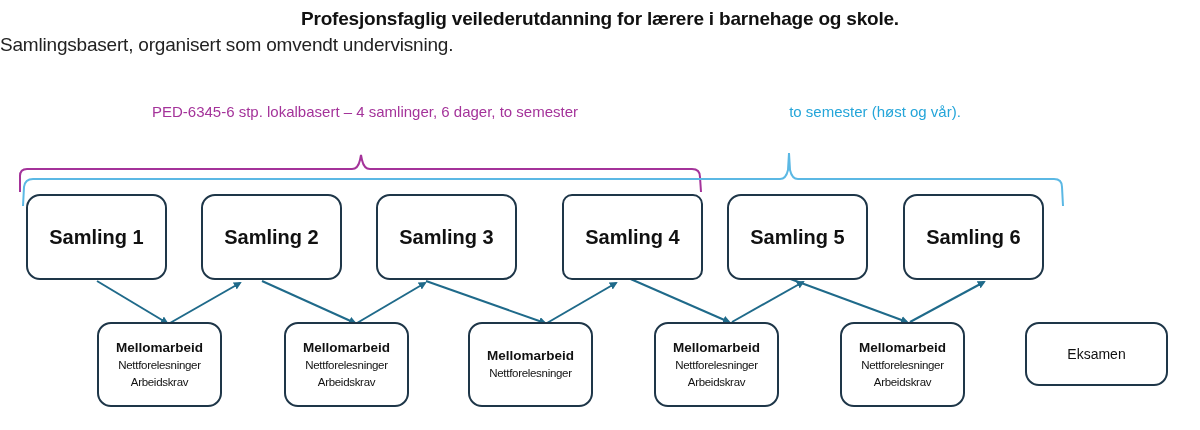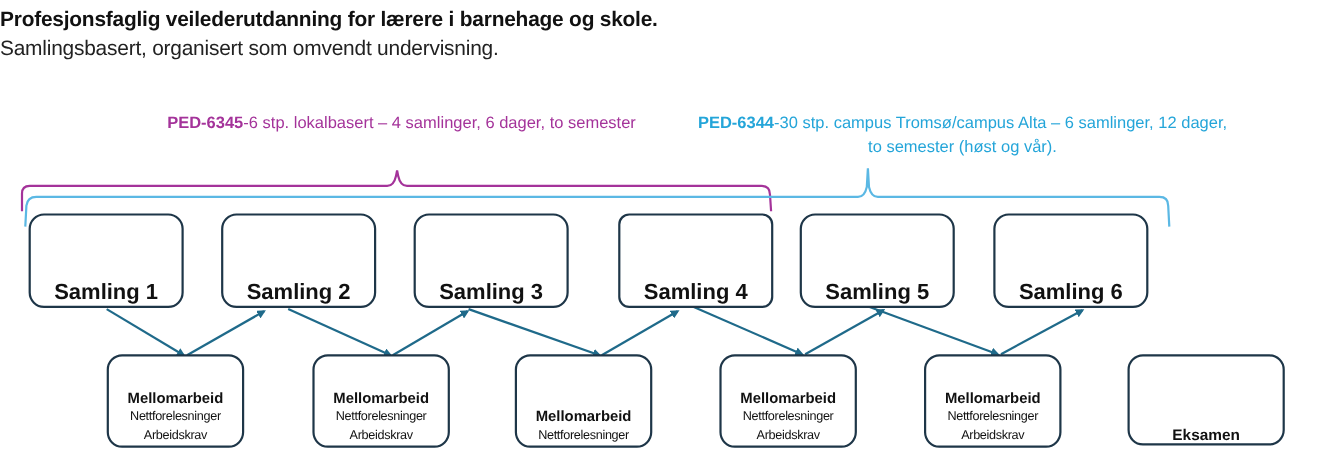--- a/index.html
+++ b/index.html
@@ -1,46 +1,45 @@
 <!DOCTYPE html>
 <html><head>
 <meta charset="utf-8">
 <style>
   html, body { margin:0; padding:0; background:#ffffff; }
   body { width:1200px; height:430px; position:relative; overflow:hidden;
          font-family:"Liberation Sans", sans-serif; color:#111; }
-  .title { position:absolute; left:0; width:1200px; top:8px;
+  .title { position:absolute; left:0; width:1200px; text-align:center; top:8px;
            font-size:19px; font-weight:bold; letter-spacing:-0.2px; }
   .subtitle { position:absolute; left:0; width:1200px; top:34px;
            font-size:19px; color:#222; letter-spacing:-0.2px; }
   .course { position:absolute; text-align:center; font-size:15px; line-height:22px; }
-  .course b { font-weight:bold; }
+  .course b { font-weight:normal; }
   .c1 { left:20px; width:690px; top:101px; color:#A4339A; }
   .c2 { left:580px; width:590px; top:101px; color:#24A5D9; }
   svg.lines { position:absolute; left:0; top:0; }
   .box { position:absolute; box-sizing:border-box; border:2px solid #1e3648;
          border-radius:14px; background:#fff; display:flex; flex-direction:column;
-         align-items:center; justify-content:flex-end; text-align:center; }
+         align-items:center; justify-content:center; text-align:center; }
   .samling { width:141px; height:86px; top:194px; font-size:20px; font-weight:bold; color:#111; }
   .mellom { width:125px; height:85px; top:322px; }
   .mellom .h { font-size:13.5px; font-weight:bold; line-height:18px; color:#111; }
   .mellom .s { font-size:11.5px; line-height:17px; color:#111; letter-spacing:-0.3px; }
-  .eks { left:1025px; top:322px; width:143px; height:83px; font-size:14px; font-weight:bold; }
+  .eks { left:1025px; top:322px; width:143px; height:64px; font-size:14px; font-weight:normal; }
 </style>
 </head>
 <body>
 
 <div class="title">Profesjonsfaglig veilederutdanning for lærere i barnehage og skole.</div>
 <div class="subtitle">Samlingsbasert, organisert som omvendt undervisning.</div>
 
 <div class="course c1">
   <div><b>PED-6345</b><span>-6 stp. lokalbasert – 4 samlinger, 6 dager, to semester</span></div>
 </div>
 <div class="course c2">
-  <div><b>PED-6344</b><span>-30 stp. campus Tromsø/campus Alta – 6 samlinger, 12 dager,</span></div>
   <div>to semester (høst og vår).</div>
 </div>
 
 <svg class="lines" width="1200" height="430">
   <defs>
     <marker id="ah" markerWidth="8" markerHeight="8" refX="6" refY="4" orient="auto" markerUnits="userSpaceOnUse">
       <path d="M0,0 L8,4 L0,8 z" fill="#1f6a8a"></path>
     </marker>
   </defs>
 

